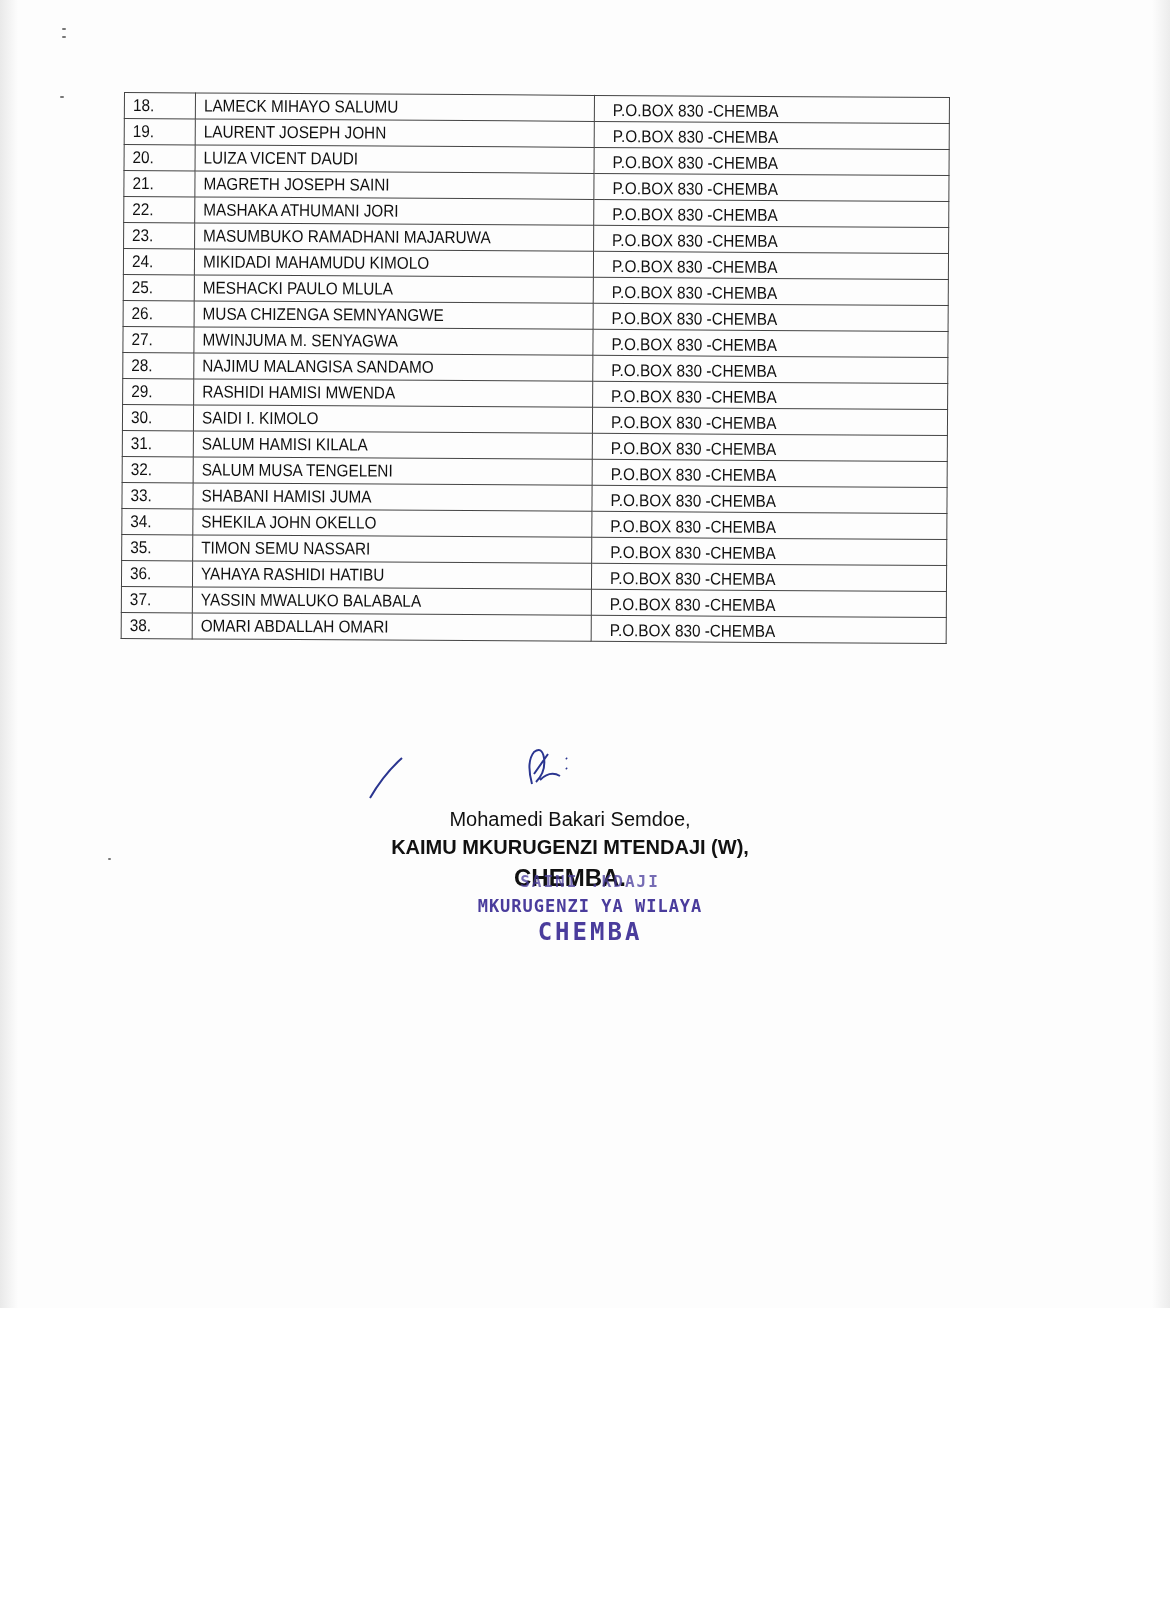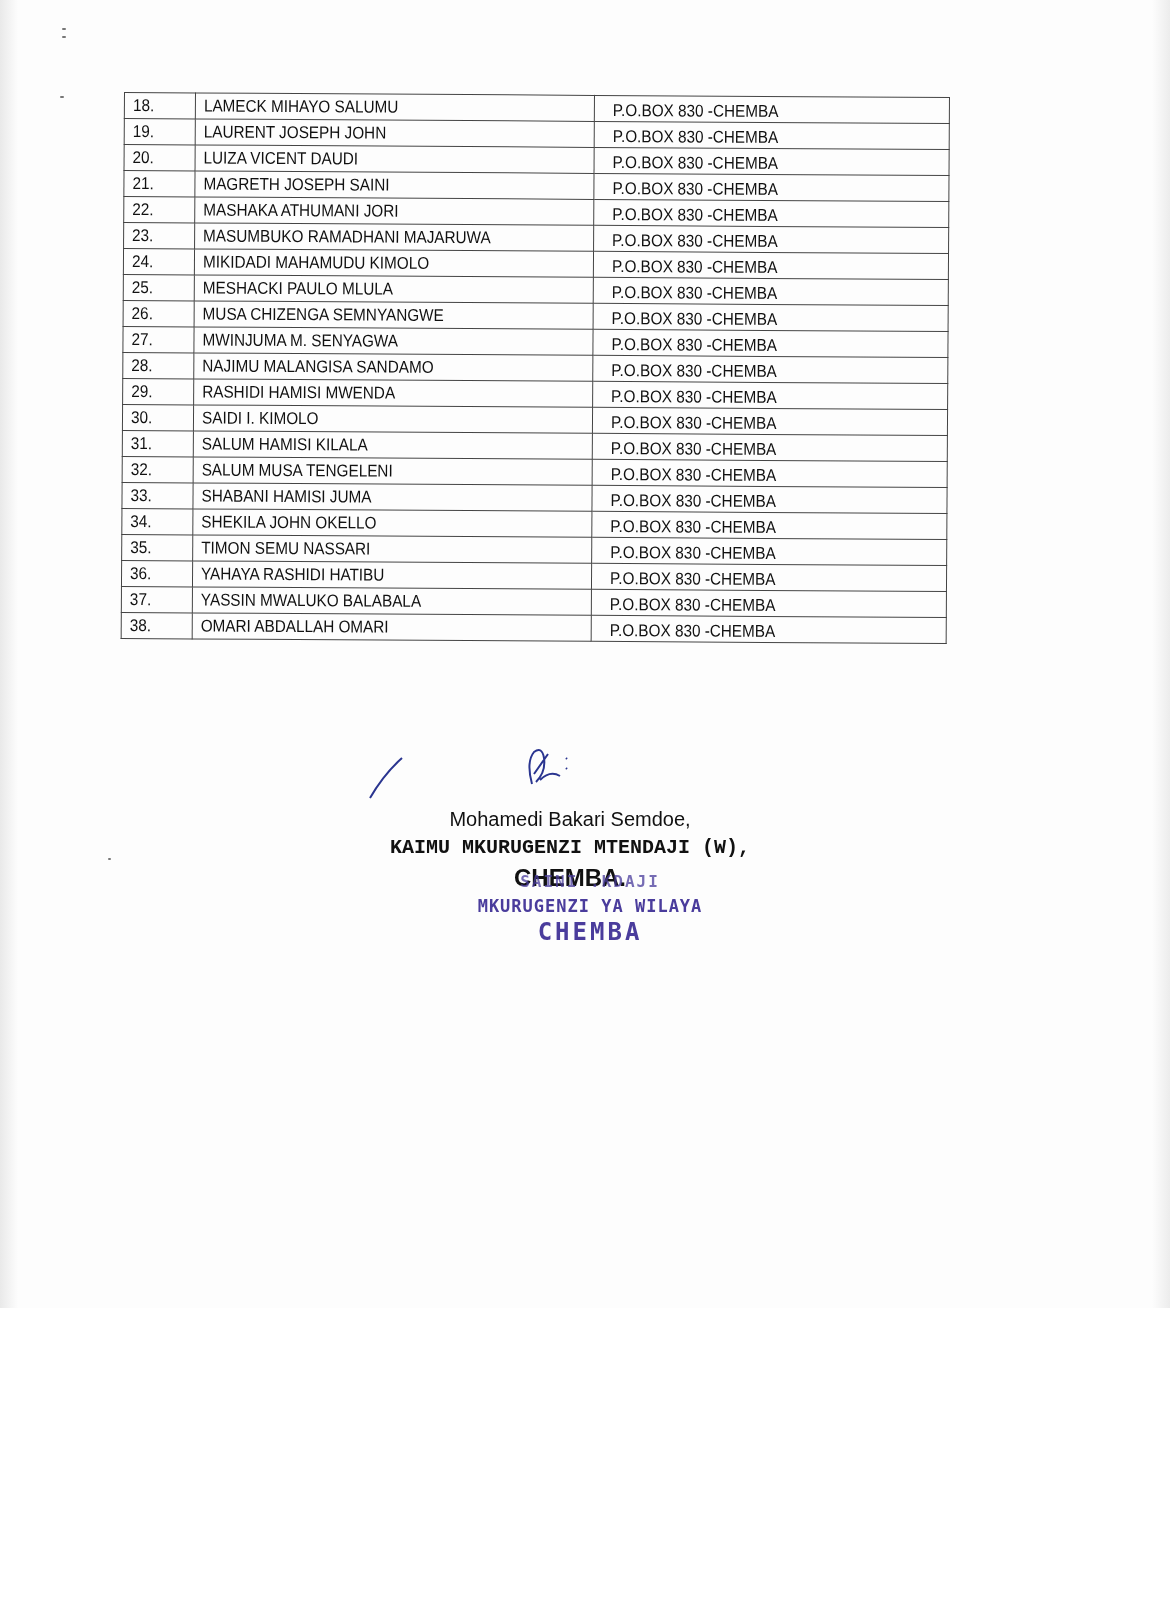--- a/index.html
+++ b/index.html
@@ -14,21 +14,21 @@
   table { border-collapse: collapse; width: 826px; font-family: "Liberation Sans Narrow", "Liberation Sans", sans-serif; font-size: 17px; color: #111; }
   td { border: 1.3px solid #444; height: 25px; padding: 0 0 0 8px; white-space: nowrap; }
   td.num { width: 62px; }
   td.name { width: 390px; }
   td.addr { padding-left: 18px; vertical-align: bottom; }
   td span { display: inline-block; transform: scaleX(0.9); transform-origin: left center; }
 
   .signature { position: absolute; left: 360px; top: 762px; width: 420px; text-align: center; }
   .sig-mark { position: absolute; }
   .sig-name { font-weight: normal; font-size: 20px; color: #111; position: absolute; left: 0; top: 46px; width: 420px; text-align: center; }
-  .sig-title { font-weight: bold; font-size: 20px; color: #111; position: absolute; left: 0; top: 74px; width: 420px; text-align: center; font-family: Liberation Mono, monospace; }
+  .sig-title { font-weight: bold; font-size: 20px; color: #111; position: absolute; left: 0; top: 74px; width: 420px; text-align: center; }
   .sig-place { font-weight: bold; font-size: 24px; color: #111; position: absolute; left: 0; top: 102px; width: 420px; text-align: center; }
 
   .stamp { position: absolute; left: 420px; top: 872px; width: 340px; color: #4a3c9c; font-family: "DejaVu Sans Mono", monospace; font-weight: bold; text-align: center; }
   .stamp-top { position: absolute; left: 0; top: 0; width: 340px; font-size: 16px; letter-spacing: 2px; opacity: 0.75; }
   .stamp-mid { position: absolute; left: 0; top: 24px; width: 340px; font-size: 17px; letter-spacing: 1px; }
   .stamp-bot { position: absolute; left: 0; top: 46px; width: 340px; font-size: 24px; letter-spacing: 3px; }
 </style>
 </head>
 <body>
 

